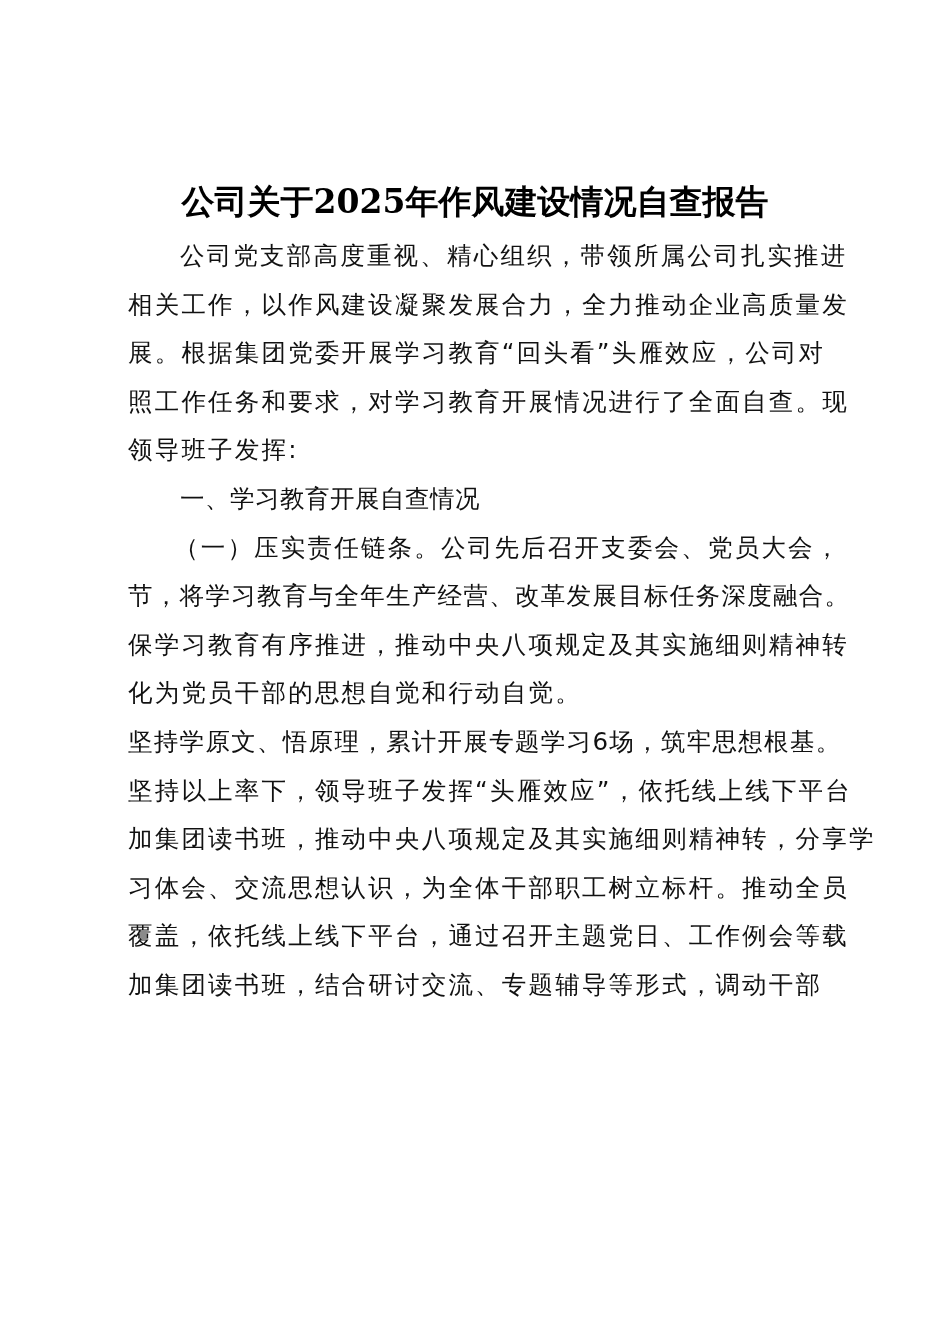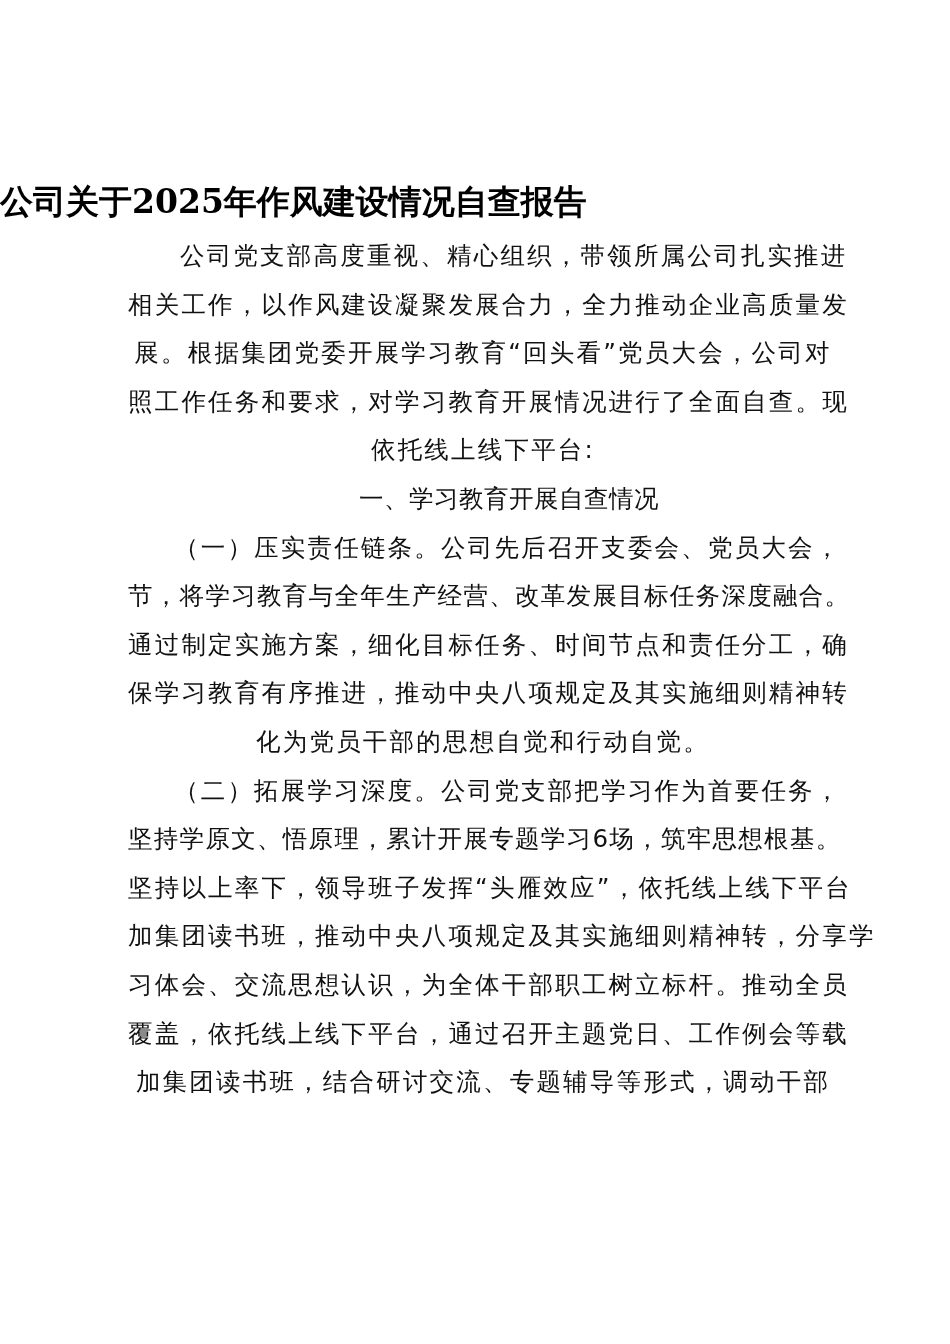--- a/index.html
+++ b/index.html
@@ -1,59 +1,58 @@
 <!DOCTYPE html>
 <html><head>
 <meta charset="utf-8">
 <style>
   html, body { margin: 0; padding: 0; background: #ffffff; }
   body { width: 950px; height: 1344px; position: relative; overflow: hidden; }
   .page { position: absolute; left: 0; top: 0; width: 950px; height: 1344px; background: #fff; }
   .title {
     position: absolute; left: 0; width: 950px; top: 178px;
+    text-align: center;
     font-family: "DejaVu Serif", "Liberation Serif", serif;
     font-weight: bold; font-size: 33px; color: #000; letter-spacing: 0px;
     line-height: 48px;
   }
   .body {
     position: absolute; left: 128px; top: 232px; width: 710px;
     font-family: "DejaVu Sans", "Liberation Sans", sans-serif;
     font-size: 24.5px; color: #111; line-height: 48.6px;
   }
-  .line { white-space: nowrap; display: block; height: 48.6px; letter-spacing: 2.2px; text-align: center; }
+  .line { white-space: nowrap; display: block; height: 48.6px; letter-spacing: 2.2px; }
   .indent { padding-left: 52px; }
   .heading { font-weight: normal; letter-spacing: 0.5px; }
 </style>
 </head>
 <body>
 
 <div class="page">
   <div class="title">公司关于2025年作风建设情况自查报告</div>
 
   <div class="body">
     <div>
       <span class="line indent">公司党支部高度重视、精心组织，带领所属公司扎实推进</span>
       <span class="line">相关工作，以作风建设凝聚发展合力，全力推动企业高质量发</span>
-      <span class="line">展。根据集团党委开展学习教育“回头看”党员大会，公司对</span>
+      <span class="line">展。根据集团党委开展学习教育“回头看”头雁效应，公司对</span>
       <span class="line">照工作任务和要求，对学习教育开展情况进行了全面自查。现</span>
-      <span class="line">依托线上线下平台:</span>
+      <span class="line">领导班子发挥:</span>
     </div>
 
     <div class="line indent heading">一、学习教育开展自查情况</div>
 
     <div>
       <span class="line indent" style="padding-left:46px">（一）压实责任链条。公司先后召开支委会、党员大会，</span>
       <span class="line" style="letter-spacing:1.3px">节，将学习教育与全年生产经营、改革发展目标任务深度融合。</span>
-      <span class="line">通过制定实施方案，细化目标任务、时间节点和责任分工，确</span>
       <span class="line">保学习教育有序推进，推动中央八项规定及其实施细则精神转</span>
       <span class="line">化为党员干部的思想自觉和行动自觉。</span>
     </div>
 
     <div>
-      <span class="line indent" style="padding-left:46px">（二）拓展学习深度。公司党支部把学习作为首要任务，</span>
       <span class="line" style="letter-spacing:1.3px">坚持学原文、悟原理，累计开展专题学习6场，筑牢思想根基。</span>
       <span class="line">坚持以上率下，领导班子发挥“头雁效应”，依托线上线下平台</span>
       <span class="line">加集团读书班，推动中央八项规定及其实施细则精神转，分享学</span>
       <span class="line">习体会、交流思想认识，为全体干部职工树立标杆。推动全员</span>
       <span class="line">覆盖，依托线上线下平台，通过召开主题党日、工作例会等载</span>
       <span class="line">加集团读书班，结合研讨交流、专题辅导等形式，调动干部</span>
     </div>
   </div>
 </div>
 

